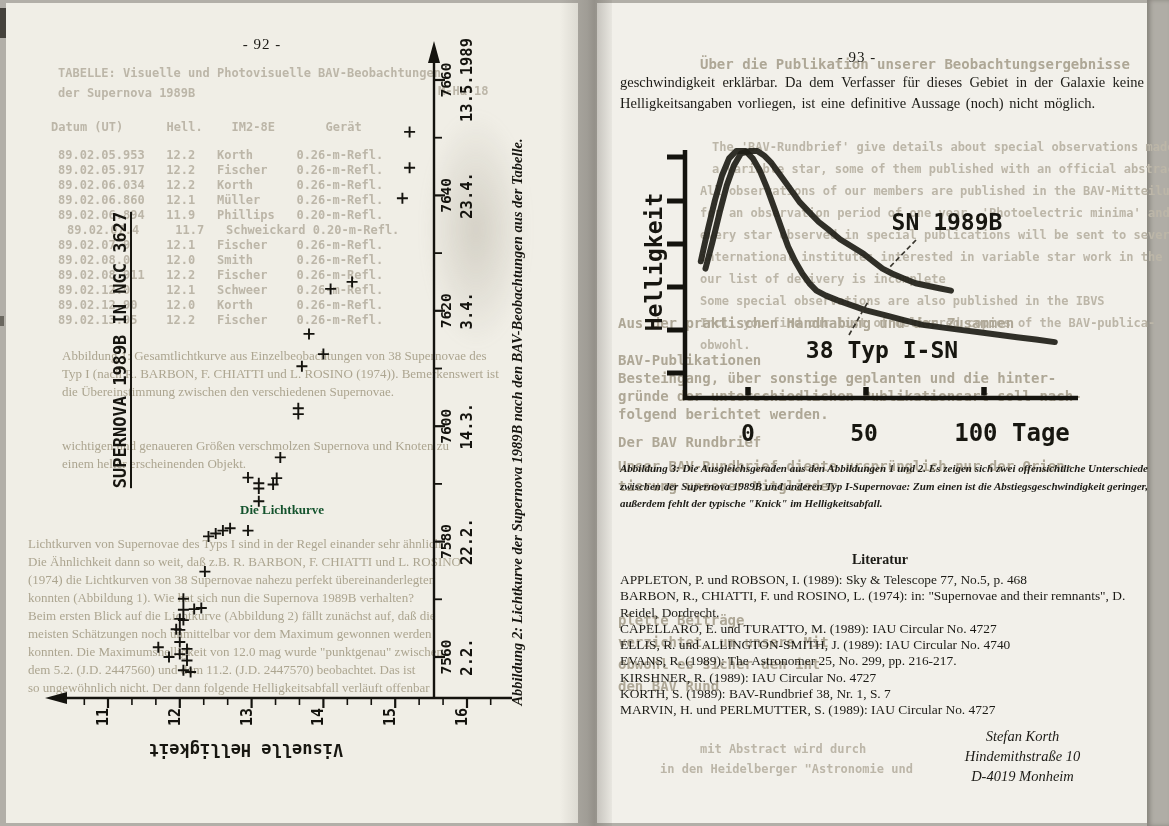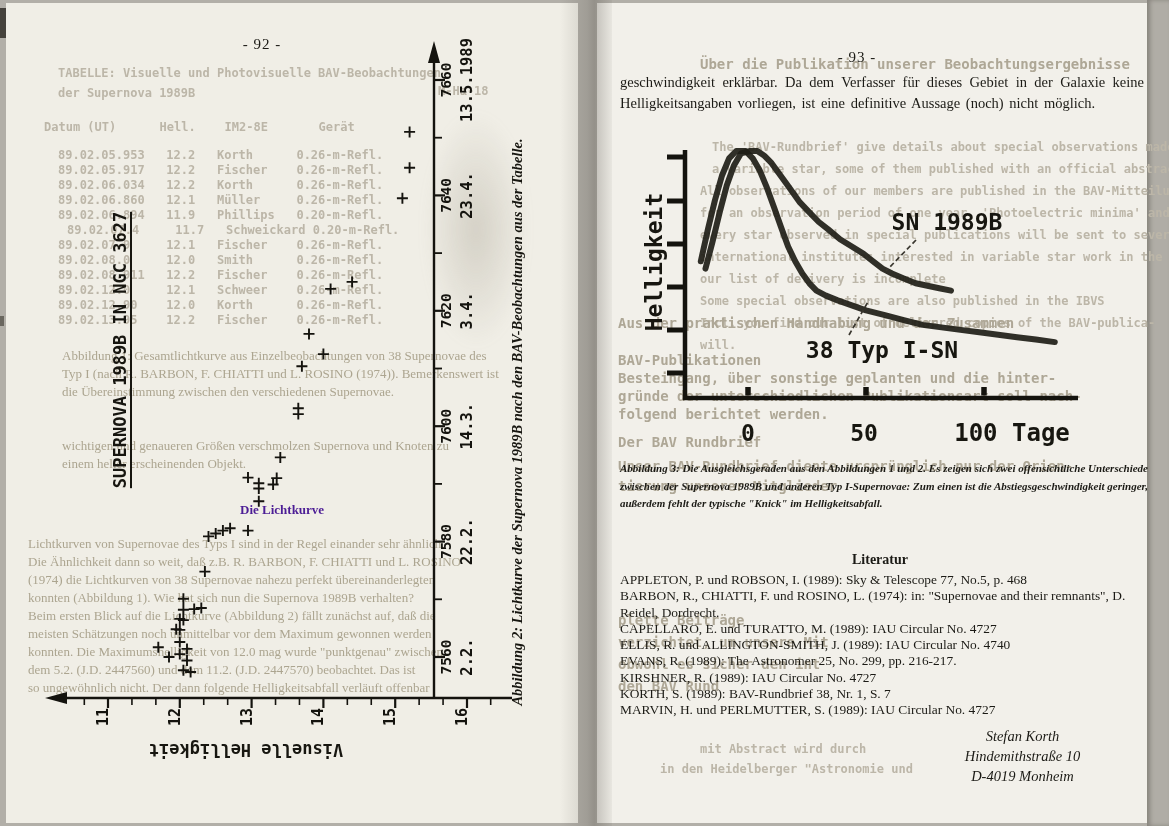--- a/index.html
+++ b/index.html
@@ -21,21 +21,21 @@
   .lab{position:absolute;transform:translate(-50%,-50%);white-space:nowrap;color:#171610;}
   .rot-ccw{transform:translate(-50%,-50%) rotate(-90deg);}
   .rot-180{transform:translate(-50%,-50%) rotate(180deg);}
   .mono-b{font-family:"DejaVu Sans Mono",monospace;font-weight:700;}
   .ser-bi{font-family:"Liberation Serif",serif;font-weight:700;font-style:italic;}
   .u{text-decoration:underline;text-underline-offset:4px;text-decoration-thickness:2px;}
   .ghost{position:absolute;white-space:pre;pointer-events:none;filter:blur(.35px);}
   .g-mono{font:600 12px/15px "DejaVu Sans Mono",monospace;color:#bcb6a8;}
   .g-monoB{font:700 14px/17px "DejaVu Sans Mono",monospace;color:#aea796;}
   .g-serif{font:13px/16px "Liberation Serif",serif;color:#aca590;}
-  .g-serifB{font:700 13px/16px "Liberation Serif",serif;color:#4c1d95;}
+  .g-serifB{font:700 13px/16px "Liberation Serif",serif;color:#14532d;}
   #chart-layer{position:absolute;left:0;top:0;pointer-events:none;}
   .para{position:absolute;font-size:14.5px;line-height:21px;text-align:justify;word-spacing:2px;}
   .capt{position:absolute;font-style:italic;font-weight:700;font-size:11px;line-height:17.6px;text-align:justify;}
   .lit-h{position:absolute;font-weight:700;font-size:14px;text-align:center;}
   .refs{position:absolute;font-size:13.4px;line-height:16.3px;}
   .sig{position:absolute;font-style:italic;font-size:14.5px;line-height:20px;text-align:center;}
 </style>
 </head>
 <body>
 
@@ -45,21 +45,21 @@
   <div class="gutter"></div>
   <div class="edge-right"></div>
   <div class="edge-mark"></div>
   <div class="edge-mark2"></div>
   <div class="smudge"></div>
 
   <div id="ghost-layer">
       <div class="ghost g-mono" style="left: 58px; top: 66px;">TABELLE: Visuelle und Photovisuelle BAV-Beobachtungen</div>
       <div class="ghost g-mono" style="left: 58px; top: 86px;">der Supernova 1989B</div>
       <div class="ghost g-mono" style="left: 438px; top: 84px;">M-Hα-18</div>
-      <div class="ghost g-mono" style="left: 44px; top: 120px; text-align: center;">Datum (UT)      Hell.    IM2-8E       Gerät</div>
+      <div class="ghost g-mono" style="left: 51px; top: 120px; text-align: center;">Datum (UT)      Hell.    IM2-8E       Gerät</div>
       <div class="ghost g-mono" style="left: 58px; top: 148px;">89.02.05.953   12.2   Korth      0.26-m-Refl.</div>
       <div class="ghost g-mono" style="left: 58px; top: 163px;">89.02.05.917   12.2   Fischer    0.26-m-Refl.</div>
       <div class="ghost g-mono" style="left: 58px; top: 178px;">89.02.06.034   12.2   Korth      0.26-m-Refl.</div>
       <div class="ghost g-mono" style="left: 58px; top: 193px;">89.02.06.860   12.1   Müller     0.26-m-Refl.</div>
       <div class="ghost g-mono" style="left: 58px; top: 208px;">89.02.06.894   11.9   Phillips   0.20-m-Refl.</div>
       <div class="ghost g-mono" style="left: 60px; top: 223px; margin-left: 7px;">89.02.07.4     11.7   Schweickard 0.20-m-Refl.</div>
       <div class="ghost g-mono" style="left: 58px; top: 238px;">89.02.07.9     12.1   Fischer    0.26-m-Refl.</div>
       <div class="ghost g-mono" style="left: 58px; top: 253px;">89.02.08.0     12.0   Smith      0.26-m-Refl.</div>
       <div class="ghost g-mono" style="left: 58px; top: 268px;">89.02.08.911   12.2   Fischer    0.26-m-Refl.</div>
       <div class="ghost g-mono" style="left: 58px; top: 283px;">89.02.12.0     12.1   Schweer    0.26-m-Refl.</div>
@@ -83,21 +83,21 @@
       <div class="ghost g-monoB" style="left: 700px; top: 56px;">Über die Publikation unserer Beobachtungsergebnisse</div>
       <div class="ghost g-mono" style="left: 712px; top: 140px;">The 'BAV-Rundbrief' give details about special observations made of</div>
       <div class="ghost g-mono" style="left: 712px; top: 162px;">a variable star, some of them published with an official abstract.</div>
       <div class="ghost g-mono" style="left: 700px; top: 184px;">All observations of our members are published in the BAV-Mitteilungen</div>
       <div class="ghost g-mono" style="left: 700px; top: 206px;">for an observation period of one year. 'Photoelectric minima' and maxima</div>
       <div class="ghost g-mono" style="left: 700px; top: 228px;">every star observed in special publications will be sent to several</div>
       <div class="ghost g-mono" style="left: 700px; top: 250px;">international institutes interested in variable star work in the past</div>
       <div class="ghost g-mono" style="left: 700px; top: 272px;">our list of delivery is incomplete</div>
       <div class="ghost g-mono" style="left: 700px; top: 294px;">Some special observations are also published in the IBVS</div>
       <div class="ghost g-mono" style="left: 700px; top: 316px;">Incl. you find our list of delivered copies of the BAV-publica-</div>
-      <div class="ghost g-mono" style="left: 700px; top: 338px;">will.</div>
+      <div class="ghost g-mono" style="left: 700px; top: 338px;">obwohl.</div>
       <div class="ghost g-monoB" style="left: 618px; top: 315px;">Aus der praktischen Handhabung und der Zusammen</div>
       <div class="ghost g-monoB" style="left: 618px; top: 352px;">BAV-Publikationen</div>
       <div class="ghost g-monoB" style="left: 618px; top: 370px;">Besteingang, über sonstige geplanten und die hinter-</div>
       <div class="ghost g-monoB" style="left: 618px; top: 388px;">gründe der unterschiedlichen Publikationsart soll nach-</div>
       <div class="ghost g-monoB" style="left: 618px; top: 406px;">folgend berichtet werden.</div>
       <div class="ghost g-monoB" style="left: 618px; top: 434px;">Der BAV Rundbrief</div>
       <div class="ghost g-monoB" style="left: 618px; top: 458px;">Unser BAV-Rundbrief diente ursprünglich nur der Orien-</div>
       <div class="ghost g-monoB" style="left: 618px; top: 478px;">tierung unserer Mitglieder</div>
       <div class="ghost g-monoB" style="left: 618px; top: 612px;">plette Beiträge</div>
       <div class="ghost g-monoB" style="left: 618px; top: 634px;">verzichtet, um unsere Mit</div>

